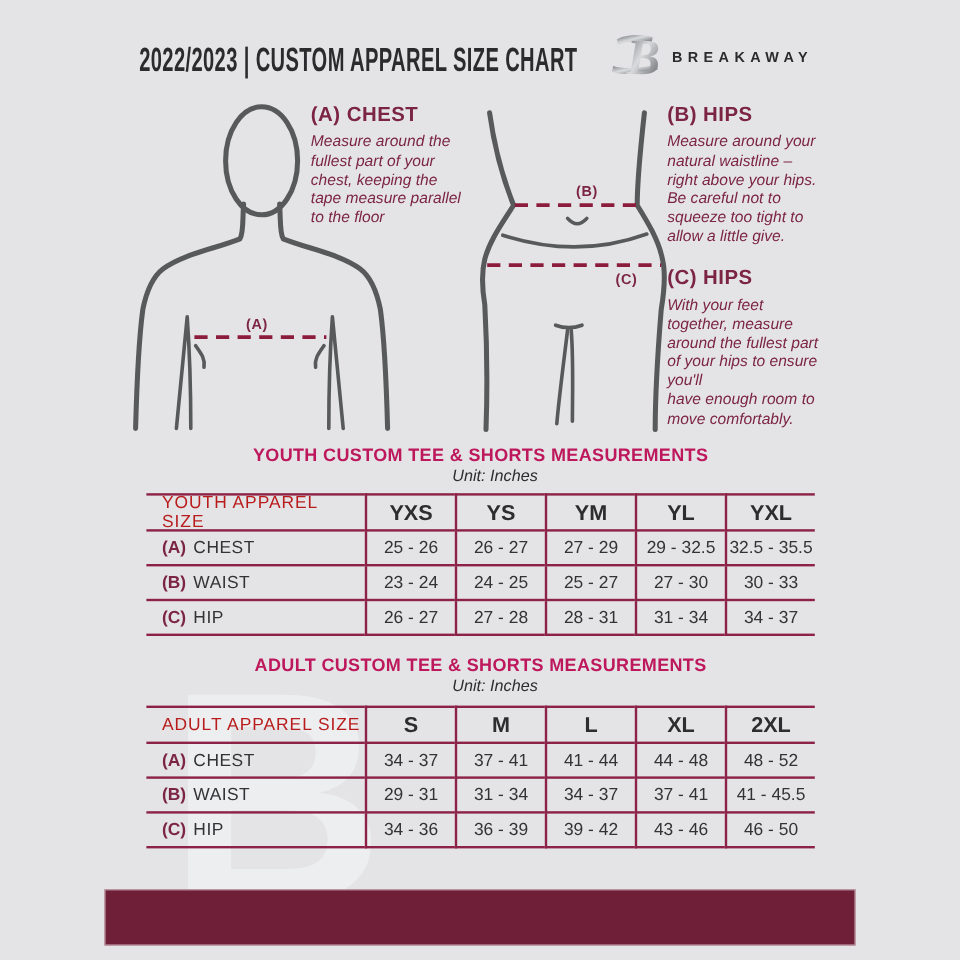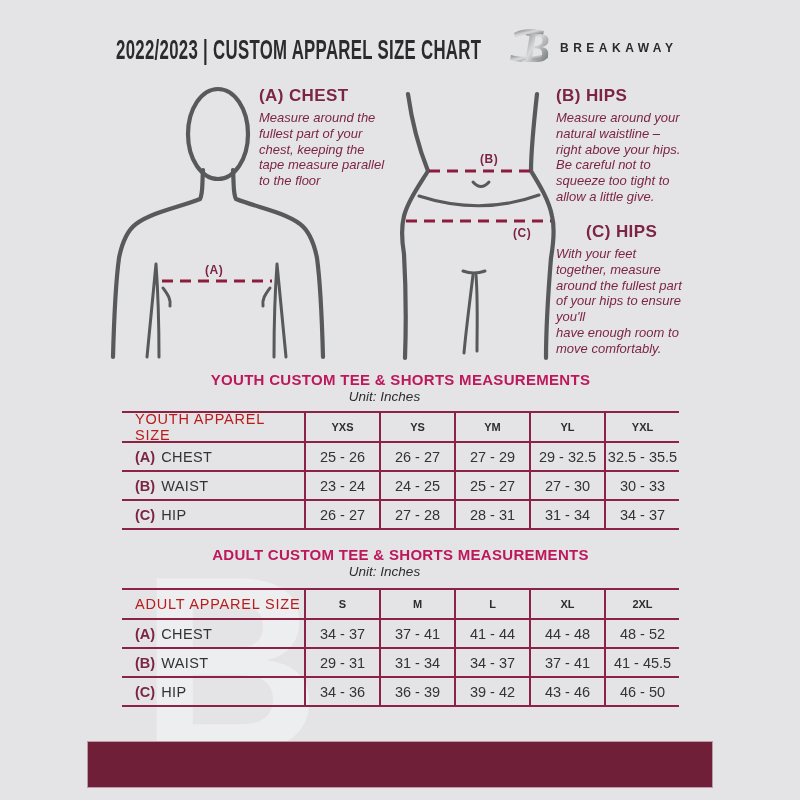--- a/index.html
+++ b/index.html
@@ -37,21 +37,21 @@
   .mk-a{left:205px;top:263px;}
   .mk-b{left:480px;top:152px;}
   .mk-c{left:513px;top:226px;}
 
   
   .guide-head{
     font-size:17px;font-weight:700;color:#7c2543;letter-spacing:.4px;white-space:nowrap;
   }
   .gh-chest{left:259px;top:86px;}
   .gh-waist{left:556px;top:86px;}
-  .gh-hips{left:586px;top:222px;}
+  .gh-hips{left:556px;top:222px;}
   .guide-body{
     font-size:13px;font-style:italic;color:#7c2543;
     line-height:15.8px;white-space:pre-line;width:160px;
   }
   .gb-chest{left:259px;top:110px;}
   .gb-waist{left:556px;top:110px;}
   .gb-hips{left:556px;top:246px;}
 
   
   .watermark{
@@ -61,21 +61,21 @@
   }
 
   
   .tbl-title{
     left:122px;width:557px;text-align:center;
     font-size:15px;font-weight:700;letter-spacing:.3px;color:#be185d;white-space:nowrap;
   }
   .tt-youth{top:371px;}
   .tt-adult{top:546px;}
   .tbl-unit{
-    left:106px;width:557px;text-align:center;
+    left:134px;width:557px;text-align:center;
     font-size:13.5px;font-style:italic;color:#2d2d30;
   }
   .tu-youth{top:389px;}
   .tu-adult{top:564px;}
 
   .size-table{
     left:122px;width:557px;
     display:grid;
     grid-template-columns:182px 75px 75px 75px 75px 75px;
     grid-template-rows:32px 29px 29px 29px;
@@ -85,21 +85,21 @@
   .cell{
     box-sizing:border-box;
     border-bottom:2px solid #8c2346;
     display:flex;align-items:center;justify-content:center;
     font-size:14.5px;color:#333336;
   }
   .cell.top{border-top:2px solid #8c2346;}
   .cell.bl{border-left:2px solid #8c2346;}
   .cell.lab{justify-content:flex-start;padding-left:13px;}
   .lhead{font-size:14.5px;letter-spacing:.8px;color:#b91c1c;}
-  .shead{font-weight:700;font-size:11px;color:#2d2d30;}
+  .shead{font-weight:700;font-size:18px;color:#2d2d30;}
   .rowlab-prefix{font-weight:700;color:#7c2543;margin-right:6px;}
   .rowlab{color:#333336;letter-spacing:.4px;}
 
   
   .footer-bar{
     left:87px;top:741px;width:626px;height:47px;
     background:#6f1f38;
     box-sizing:border-box;border:1px solid rgba(255,255,255,.55);
   }
 </style>

